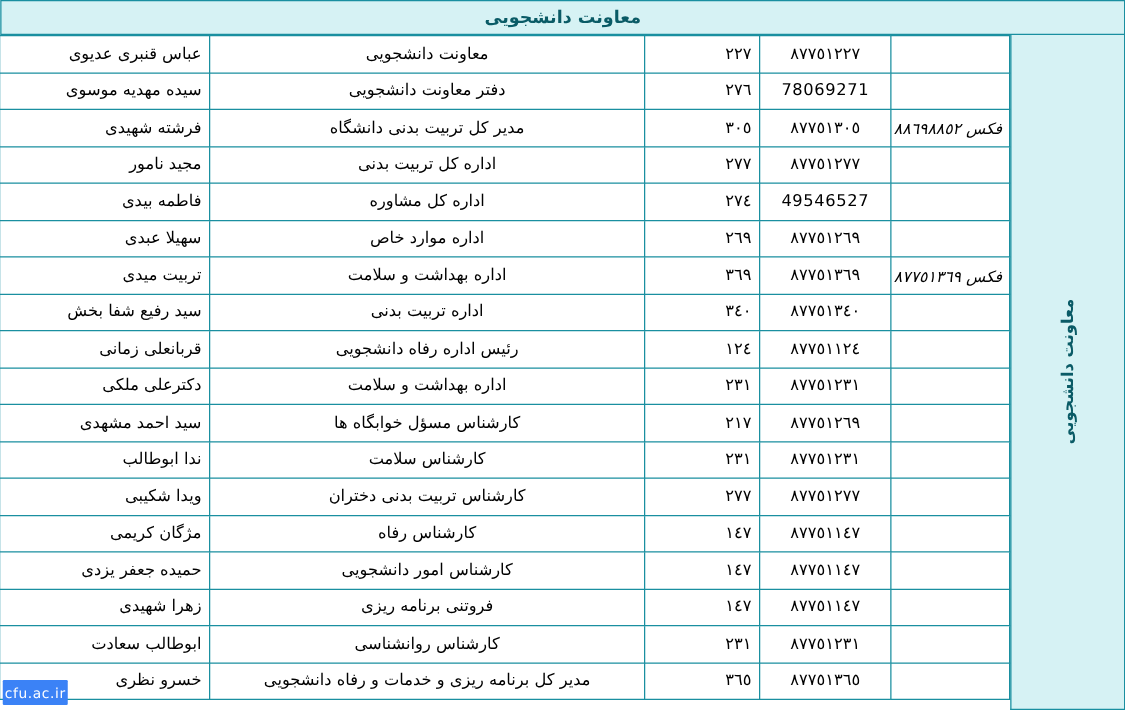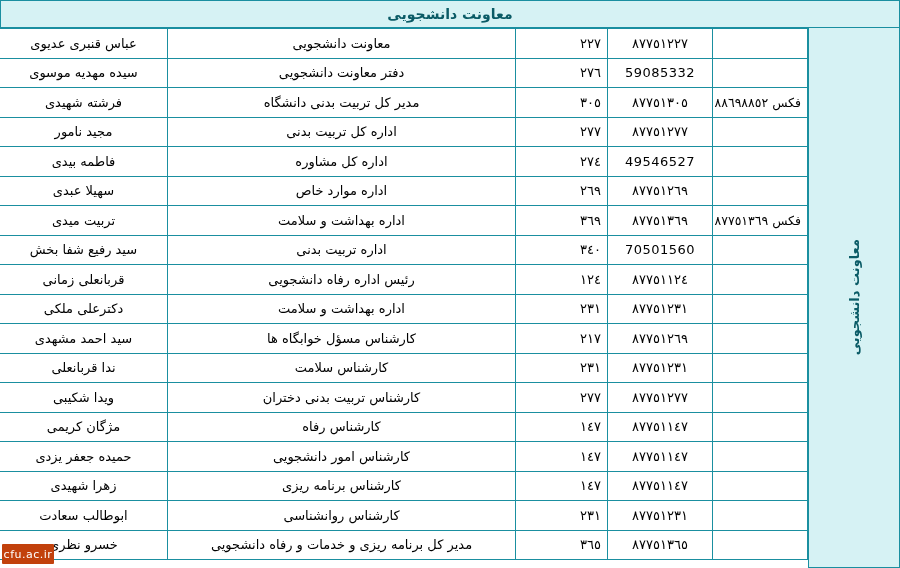--- a/index.html
+++ b/index.html
@@ -91,21 +91,20 @@
     height: 29.5px;
     padding: 0 6px;
     box-sizing: border-box;
     white-space: nowrap;
     overflow: hidden;
     text-overflow: clip;
   }
 
   td.c-name {
     width: 168px;
-    text-align: center;
     font-size: 13px;
   }
   td.c-title {
     width: 348px;
     text-align: center;
     font-size: 13px;
   }
   td.c-ext {
     width: 92px;
     text-align: right;
@@ -117,30 +116,31 @@
     text-align: center;
     font-size: 13px;
     letter-spacing: 0.5px;
     margin-top: 24px;
   }
   td.c-fax {
     width: 95px;
     text-align: left;
     font-size: 12.5px;
     letter-spacing: 0.5px;
+    font-style: italic;
   }
 
   
   .site-logo {
     position: absolute;
     left: 2px;
     bottom: 4px;
     width: 52px;
     height: 20px;
-    background: #c2410c;
+    background: #3b82f6;
     color: #ffffff;
     font-size: 11px;
     font-family: "DejaVu Sans", "Liberation Sans", sans-serif;
     display: flex;
     align-items: center;
     justify-content: center;
     direction: ltr;
     letter-spacing: 0.5px;
     border-radius: 1px;
   }
@@ -163,21 +163,21 @@
       <tbody>
           <tr>
             <td class="c-fax"></td>
             <td class="c-phone">٨٧٧٥١٢٢٧</td>
             <td class="c-ext">٢٢٧</td>
             <td class="c-title">معاونت دانشجویی</td>
             <td class="c-name">عباس قنبری عدیوی</td>
           </tr>
           <tr>
             <td class="c-fax"></td>
-            <td class="c-phone">59085332</td>
+            <td class="c-phone">78069271</td>
             <td class="c-ext">٢٧٦</td>
             <td class="c-title">دفتر معاونت دانشجویی</td>
             <td class="c-name">سیده مهدیه موسوی</td>
           </tr>
           <tr>
             <td class="c-fax">فکس  ٨٨٦٩٨٨٥٢</td>
             <td class="c-phone">٨٧٧٥١٣٠٥</td>
             <td class="c-ext">٣٠٥</td>
             <td class="c-title">مدیر کل تربیت بدنی دانشگاه</td>
             <td class="c-name">فرشته  شهیدی</td>
@@ -205,21 +205,21 @@
           </tr>
           <tr>
             <td class="c-fax">فکس ٨٧٧٥١٣٦٩</td>
             <td class="c-phone">٨٧٧٥١٣٦٩</td>
             <td class="c-ext">٣٦٩</td>
             <td class="c-title">اداره بهداشت و سلامت</td>
             <td class="c-name">تربیت میدی</td>
           </tr>
           <tr>
             <td class="c-fax"></td>
-            <td class="c-phone">70501560</td>
+            <td class="c-phone">٨٧٧٥١٣٤٠</td>
             <td class="c-ext">٣٤٠</td>
             <td class="c-title">اداره تربیت بدنی</td>
             <td class="c-name">سید رفیع شفا بخش</td>
           </tr>
           <tr>
             <td class="c-fax"></td>
             <td class="c-phone">٨٧٧٥١١٢٤</td>
             <td class="c-ext">١٢٤</td>
             <td class="c-title">رئیس اداره رفاه دانشجویی</td>
             <td class="c-name">قربانعلی زمانی</td>
@@ -236,21 +236,21 @@
             <td class="c-phone">٨٧٧٥١٢٦٩</td>
             <td class="c-ext">٢١٧</td>
             <td class="c-title">کارشناس مسؤل خوابگاه ها</td>
             <td class="c-name">سید احمد مشهدی</td>
           </tr>
           <tr>
             <td class="c-fax"></td>
             <td class="c-phone">٨٧٧٥١٢٣١</td>
             <td class="c-ext">٢٣١</td>
             <td class="c-title">کارشناس سلامت</td>
-            <td class="c-name">ندا قربانعلی</td>
+            <td class="c-name">ندا ابوطالب</td>
           </tr>
           <tr>
             <td class="c-fax"></td>
             <td class="c-phone">٨٧٧٥١٢٧٧</td>
             <td class="c-ext">٢٧٧</td>
             <td class="c-title">کارشناس تربیت بدنی دختران</td>
             <td class="c-name">ویدا شکیبی</td>
           </tr>
           <tr>
             <td class="c-fax"></td>
@@ -263,21 +263,21 @@
             <td class="c-fax"></td>
             <td class="c-phone">٨٧٧٥١١٤٧</td>
             <td class="c-ext">١٤٧</td>
             <td class="c-title">کارشناس امور دانشجویی</td>
             <td class="c-name">حمیده جعفر یزدی</td>
           </tr>
           <tr>
             <td class="c-fax"></td>
             <td class="c-phone">٨٧٧٥١١٤٧</td>
             <td class="c-ext">١٤٧</td>
-            <td class="c-title">کارشناس برنامه ریزی</td>
+            <td class="c-title">فروتنی برنامه ریزی</td>
             <td class="c-name">زهرا شهیدی</td>
           </tr>
           <tr>
             <td class="c-fax"></td>
             <td class="c-phone">٨٧٧٥١٢٣١</td>
             <td class="c-ext">٢٣١</td>
             <td class="c-title">کارشناس روانشناسی</td>
             <td class="c-name">ابوطالب سعادت</td>
           </tr>
           <tr>

